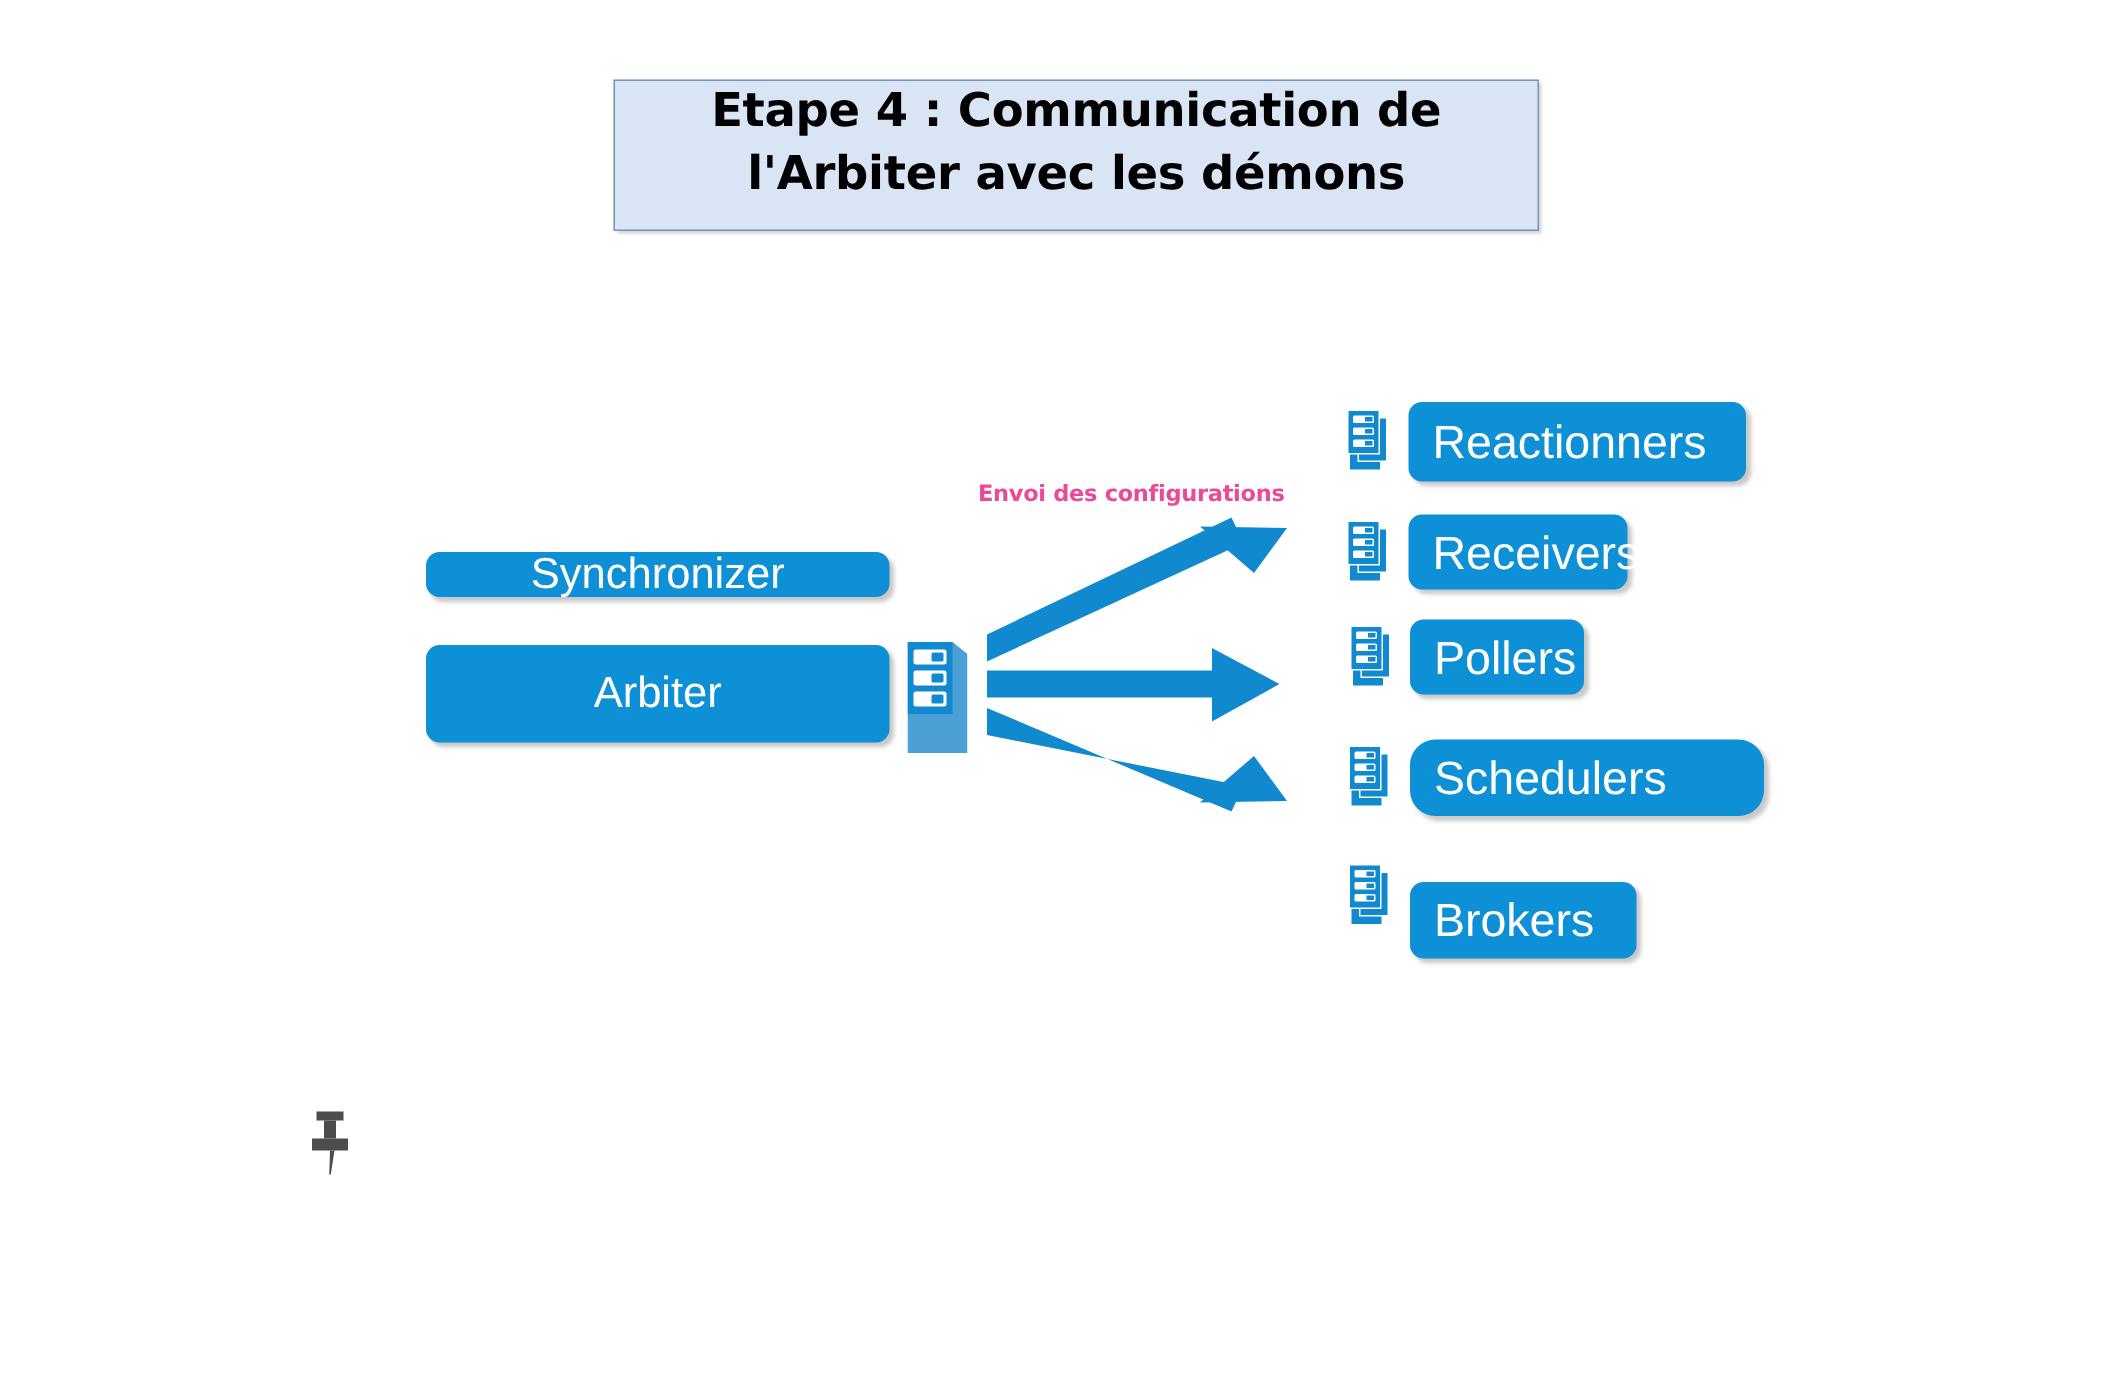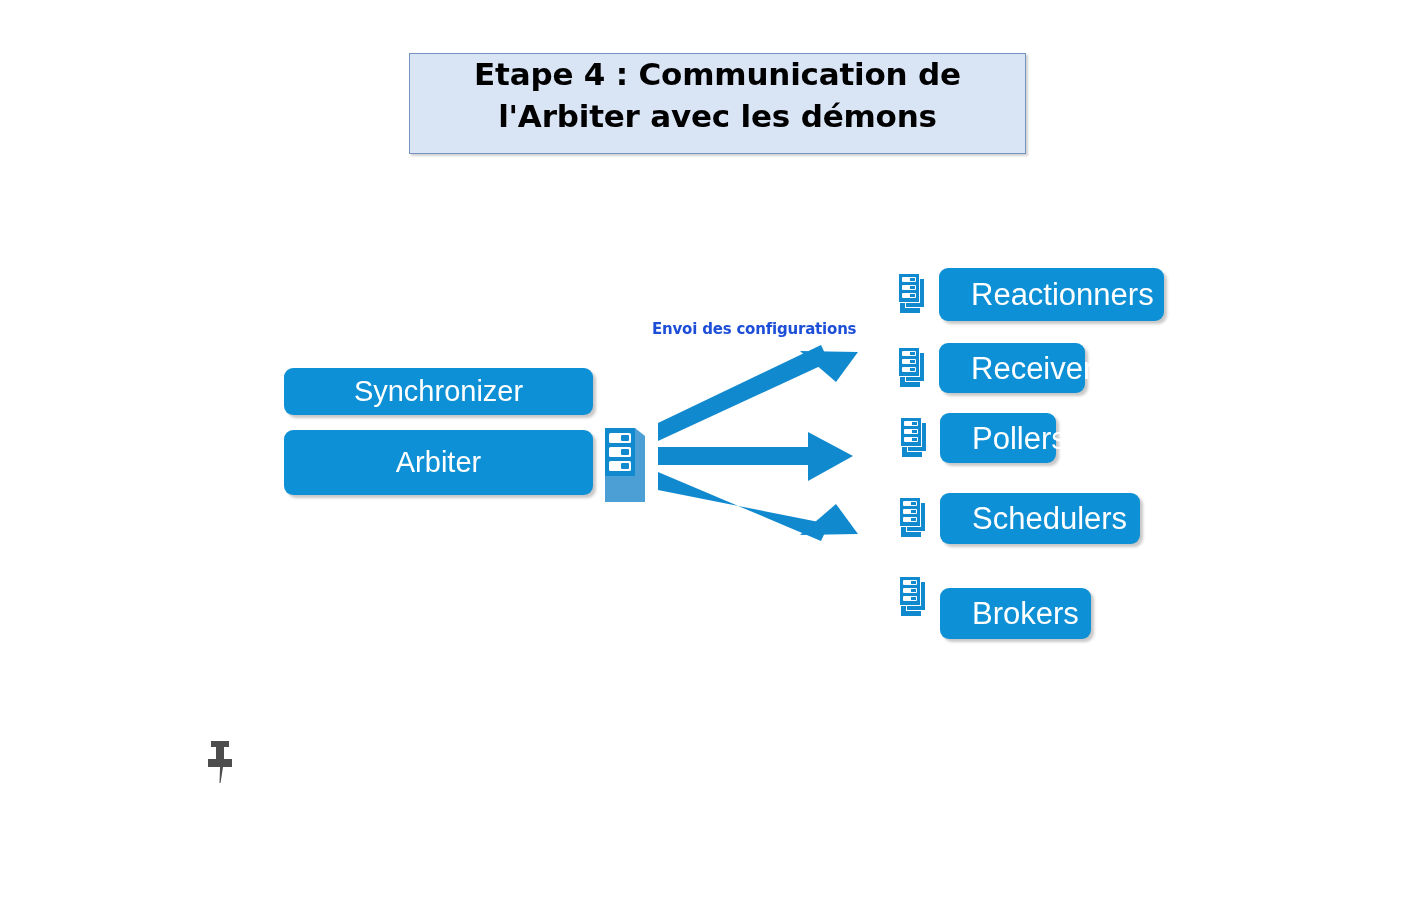--- a/index.html
+++ b/index.html
@@ -59,47 +59,47 @@
     font-family: "Liberation Sans", sans-serif;
     font-size: 31px;
     line-height: 1;
     white-space: nowrap;
   }
   .pill.center .pill-label {
     width: 100%;
     text-align: center;
   }
   .pill.left .pill-label {
-    padding-left: 32px;
+    padding-left: 16px;
   }
 
   
   #box-synchronizer {
-    left: 284px; top: 368px; width: 309px; height: 47px;
+    left: 284px; top: 368px; width: 309px; height: 30px;
   }
   #box-synchronizer .pill-label { font-size: 29px; }
   #box-arbiter {
     left: 284px; top: 430px; width: 309px; height: 65px;
   }
   #box-arbiter .pill-label { font-size: 29px; }
 
   
   #server-rack {
     position: absolute;
     left: 605px;
     top: 424px;
     width: 40px;
     height: 78px;
   }
 
   
   #box-reactionners { left: 939px; top: 268px; width: 225px; height: 53px; }
   #box-receivers    { left: 939px; top: 343px; width: 146px; height: 50px; }
   #box-pollers      { left: 940px; top: 413px; width: 116px; height: 50px; }
-  #box-schedulers   { left: 940px; top: 493px; width: 200px; height: 51px; }
+  #box-schedulers   { left: 940px; top: 493px; width: 236px; height: 51px; border-radius: 17px; }
   #box-brokers      { left: 940px; top: 588px; width: 151px; height: 51px; }
 
   .daemon-icon {
     position: absolute;
     width: 42px;
     height: 42px;
   }
   #icon-reactionners { left: 898px; top: 273px; }
   #icon-receivers    { left: 898px; top: 347px; }
   #icon-pollers      { left: 900px; top: 417px; }
@@ -112,21 +112,21 @@
     left: 0; top: 0;
     width: 1403px; height: 923px;
     pointer-events: none;
   }
 
   
   #arrow-caption {
     position: absolute;
     left: 652px;
     top: 320px;
-    color: #1d4ed8;
+    color: #ec4899;
     font-family: "DejaVu Sans", sans-serif;
     font-size: 15px;
     font-weight: bold;
     letter-spacing: -0.2px;
     white-space: nowrap;
   }
 
   
   #footer-note {
     position: absolute;

